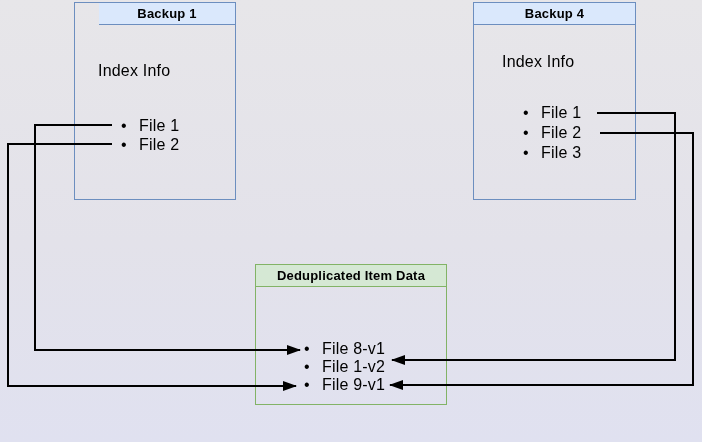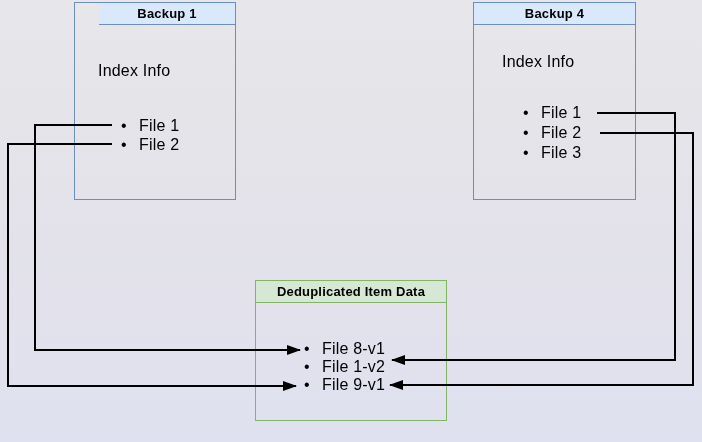--- a/index.html
+++ b/index.html
@@ -9,21 +9,21 @@
     font-family:"Liberation Sans",sans-serif;color:#000;
   }
   .box{position:absolute;border:1px solid #888;background:transparent;box-sizing:border-box;}
   .box-header{
     height:22px;line-height:22px;text-align:center;
     font-weight:bold;font-size:13px;letter-spacing:.2px;
     border-bottom:1px solid #888;box-sizing:border-box;
   }
   #backup1{left:74px;top:2px;width:162px;height:198px;}
   #backup2{left:473px;top:2px;width:163px;height:198px;}
-  #dedup{left:255px;top:280px;width:192px;height:141px;}
+  #dedup{left:255px;top:264px;width:192px;height:141px;}
 
   .section-label{position:absolute;font-size:16px;letter-spacing:.2px;line-height:18px;white-space:nowrap;}
   #backup1-index-label{left:98px;top:62px;}
   #backup2-index-label{left:502px;top:53px;}
 
   .filelist{position:absolute;margin:0;padding:0;list-style:none;font-size:16px;letter-spacing:.2px;white-space:nowrap;}
   .filelist li{height:var(--row,18px);line-height:var(--row,18px);}
   .filelist li::before{content:"\2022";display:inline-block;width:18px;}
   #backup1-files{left:121px;top:116px;--row:19px;}
   #backup2-files{left:523px;top:103px;--row:20px;}

